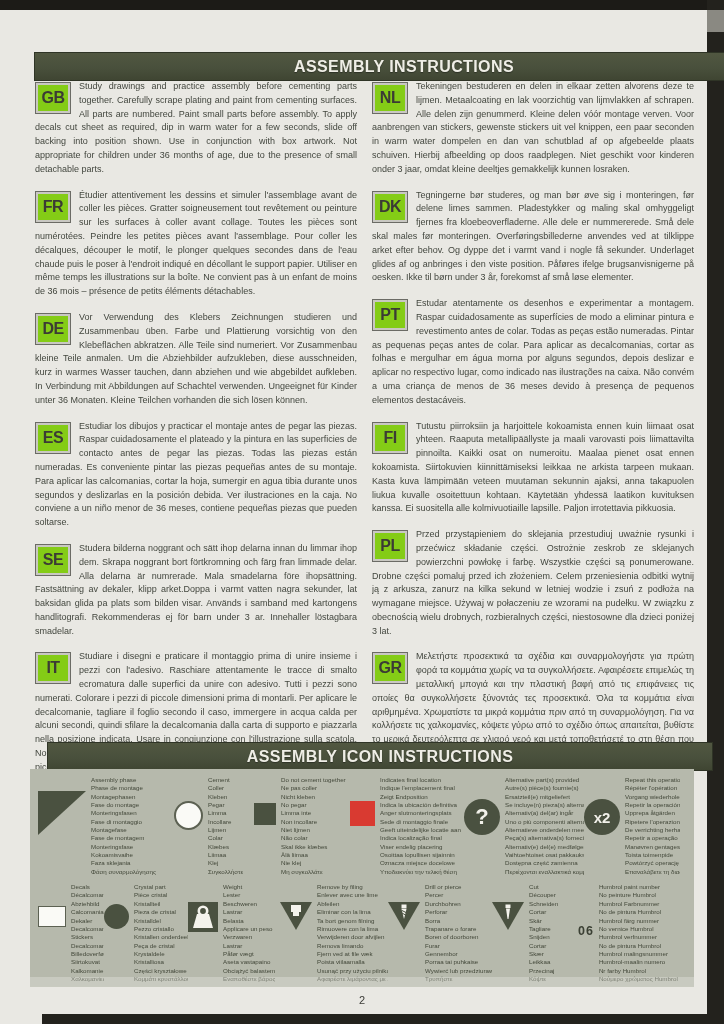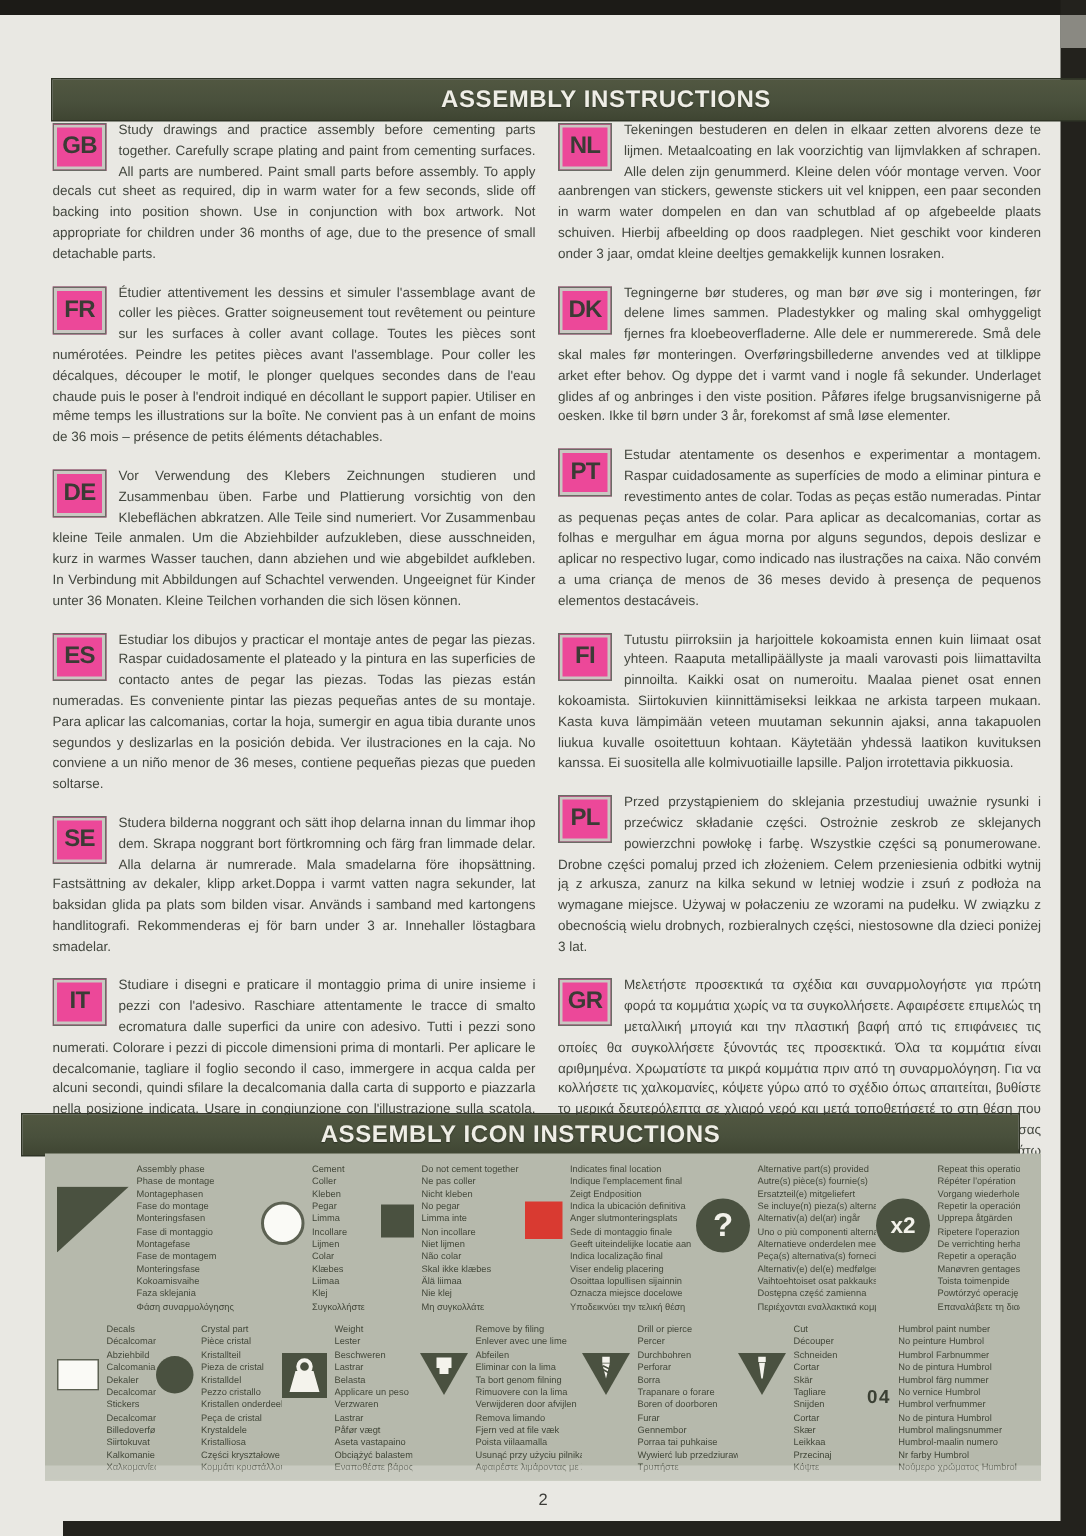--- a/index.html
+++ b/index.html
@@ -23,34 +23,34 @@
     background:linear-gradient(180deg,#515741 0%,#49503c 55%,#3f4532 100%);
     border:1px solid #2f3426;
     display:flex;align-items:center;justify-content:center;
   }
   .bar-title{
     color:#efeee6;font-weight:bold;font-size:16px;letter-spacing:0.4px;
     text-transform:uppercase;
     text-shadow:0 1px 1px rgba(0,0,0,0.35);
   }
   #bar-main{top:52px;padding-left:40px;}
-  #bar-legend{top:742px;left:14px;width:664px;}
+  #bar-legend{top:742px;left:47px;width:664px;}
 
   
   .columns{
     position:absolute;left:35px;top:80px;width:660px;
     display:flex;gap:15px;
   }
   .col{width:322px;}
   .lang-section{margin-bottom:12px;overflow:hidden;}
   .lang-badge{
     float:left;
     width:34px;height:30px;
     margin:2px 8px 2px 0;
-    background:#ec4899;
+    background:#84cc16;
     border:1px solid #6b6b65;
     box-shadow:inset 0 0 0 2px #c9c8c2;
     display:flex;align-items:center;justify-content:center;
     font-weight:bold;font-size:16px;color:#3b3b35;letter-spacing:-0.5px;
   }
   .lang-text{
     margin:0;
     font-size:9px;line-height:13.8px;
     text-align:justify;
     color:#43473f;
@@ -414,21 +414,21 @@
 Skär
 Tagliare
 Snijden
 Cortar
 Skær
 Leikkaa
 Przecinaj
 Κόψτε</div>
     </div>
     <div class="legend-col r2c7">
-      <div class="ic humbrol-num">04</div>
+      <div class="ic humbrol-num">06</div>
       <div class="legend-labels">Humbrol paint number
 No peinture Humbrol
 Humbrol Farbnummer
 No de pintura Humbrol
 Humbrol färg nummer
 No vernice Humbrol
 Humbrol verfnummer
 No de pintura Humbrol
 Humbrol malingsnummer
 Humbrol-maalin numero

